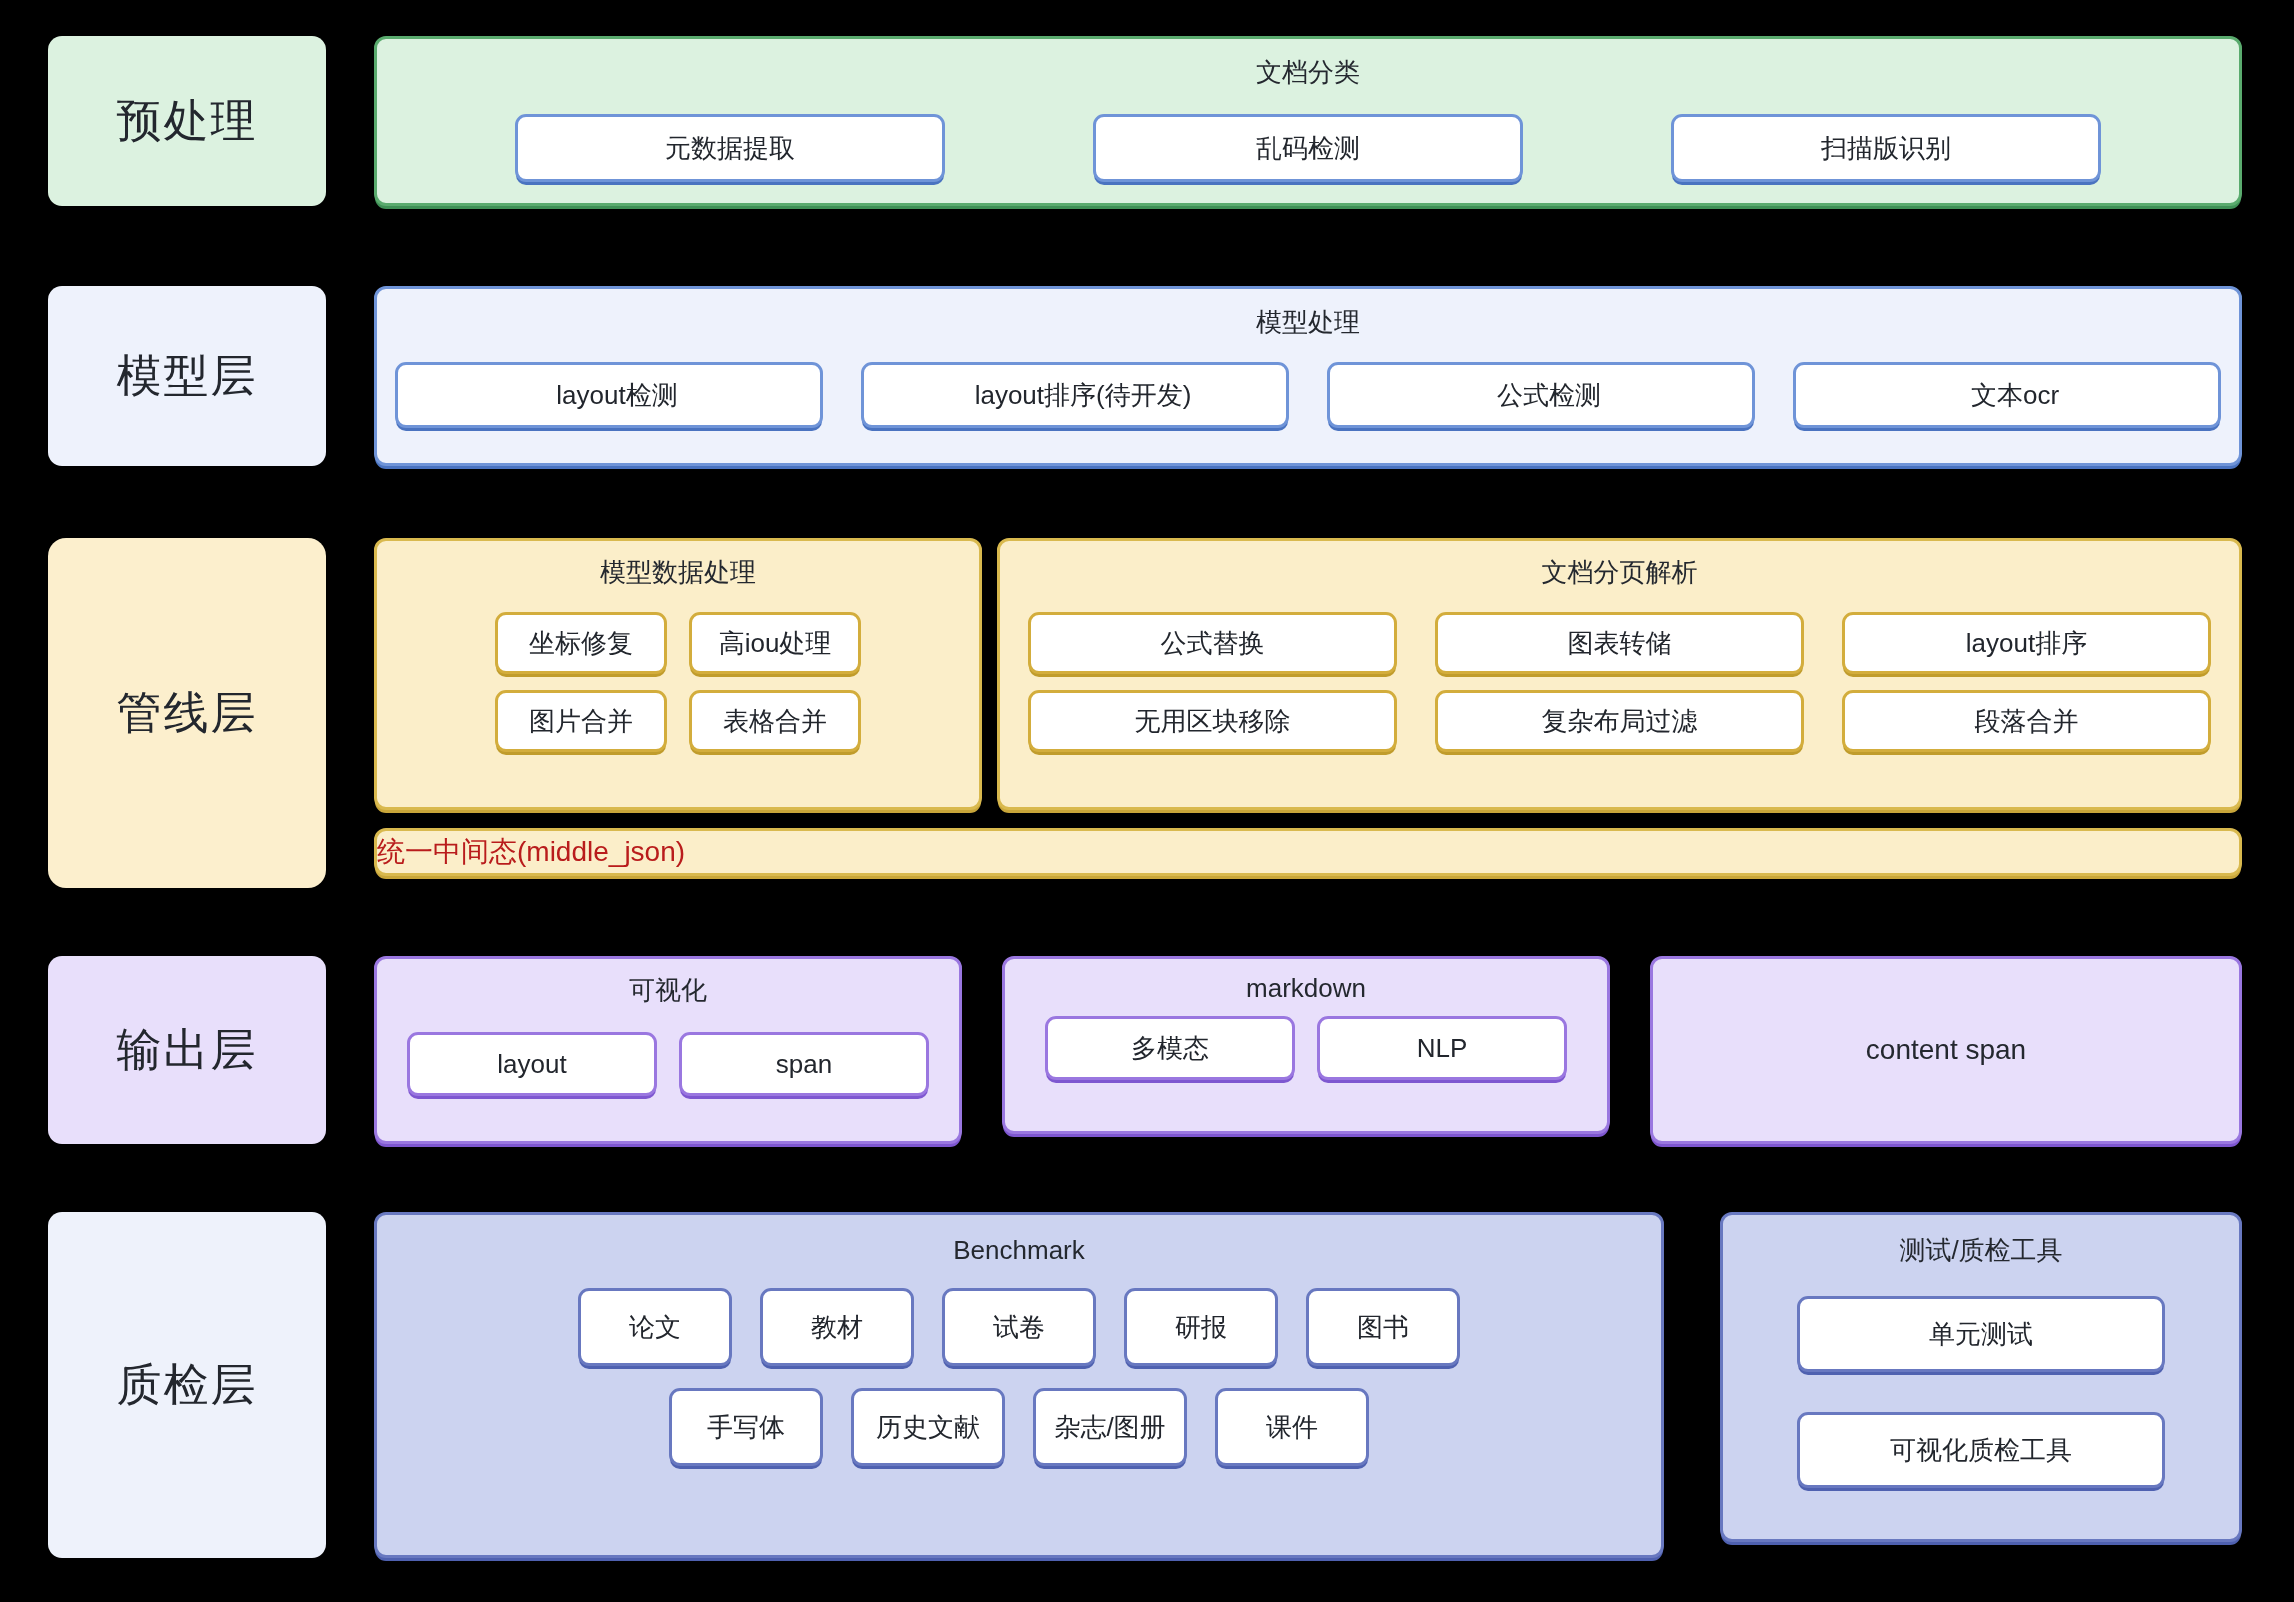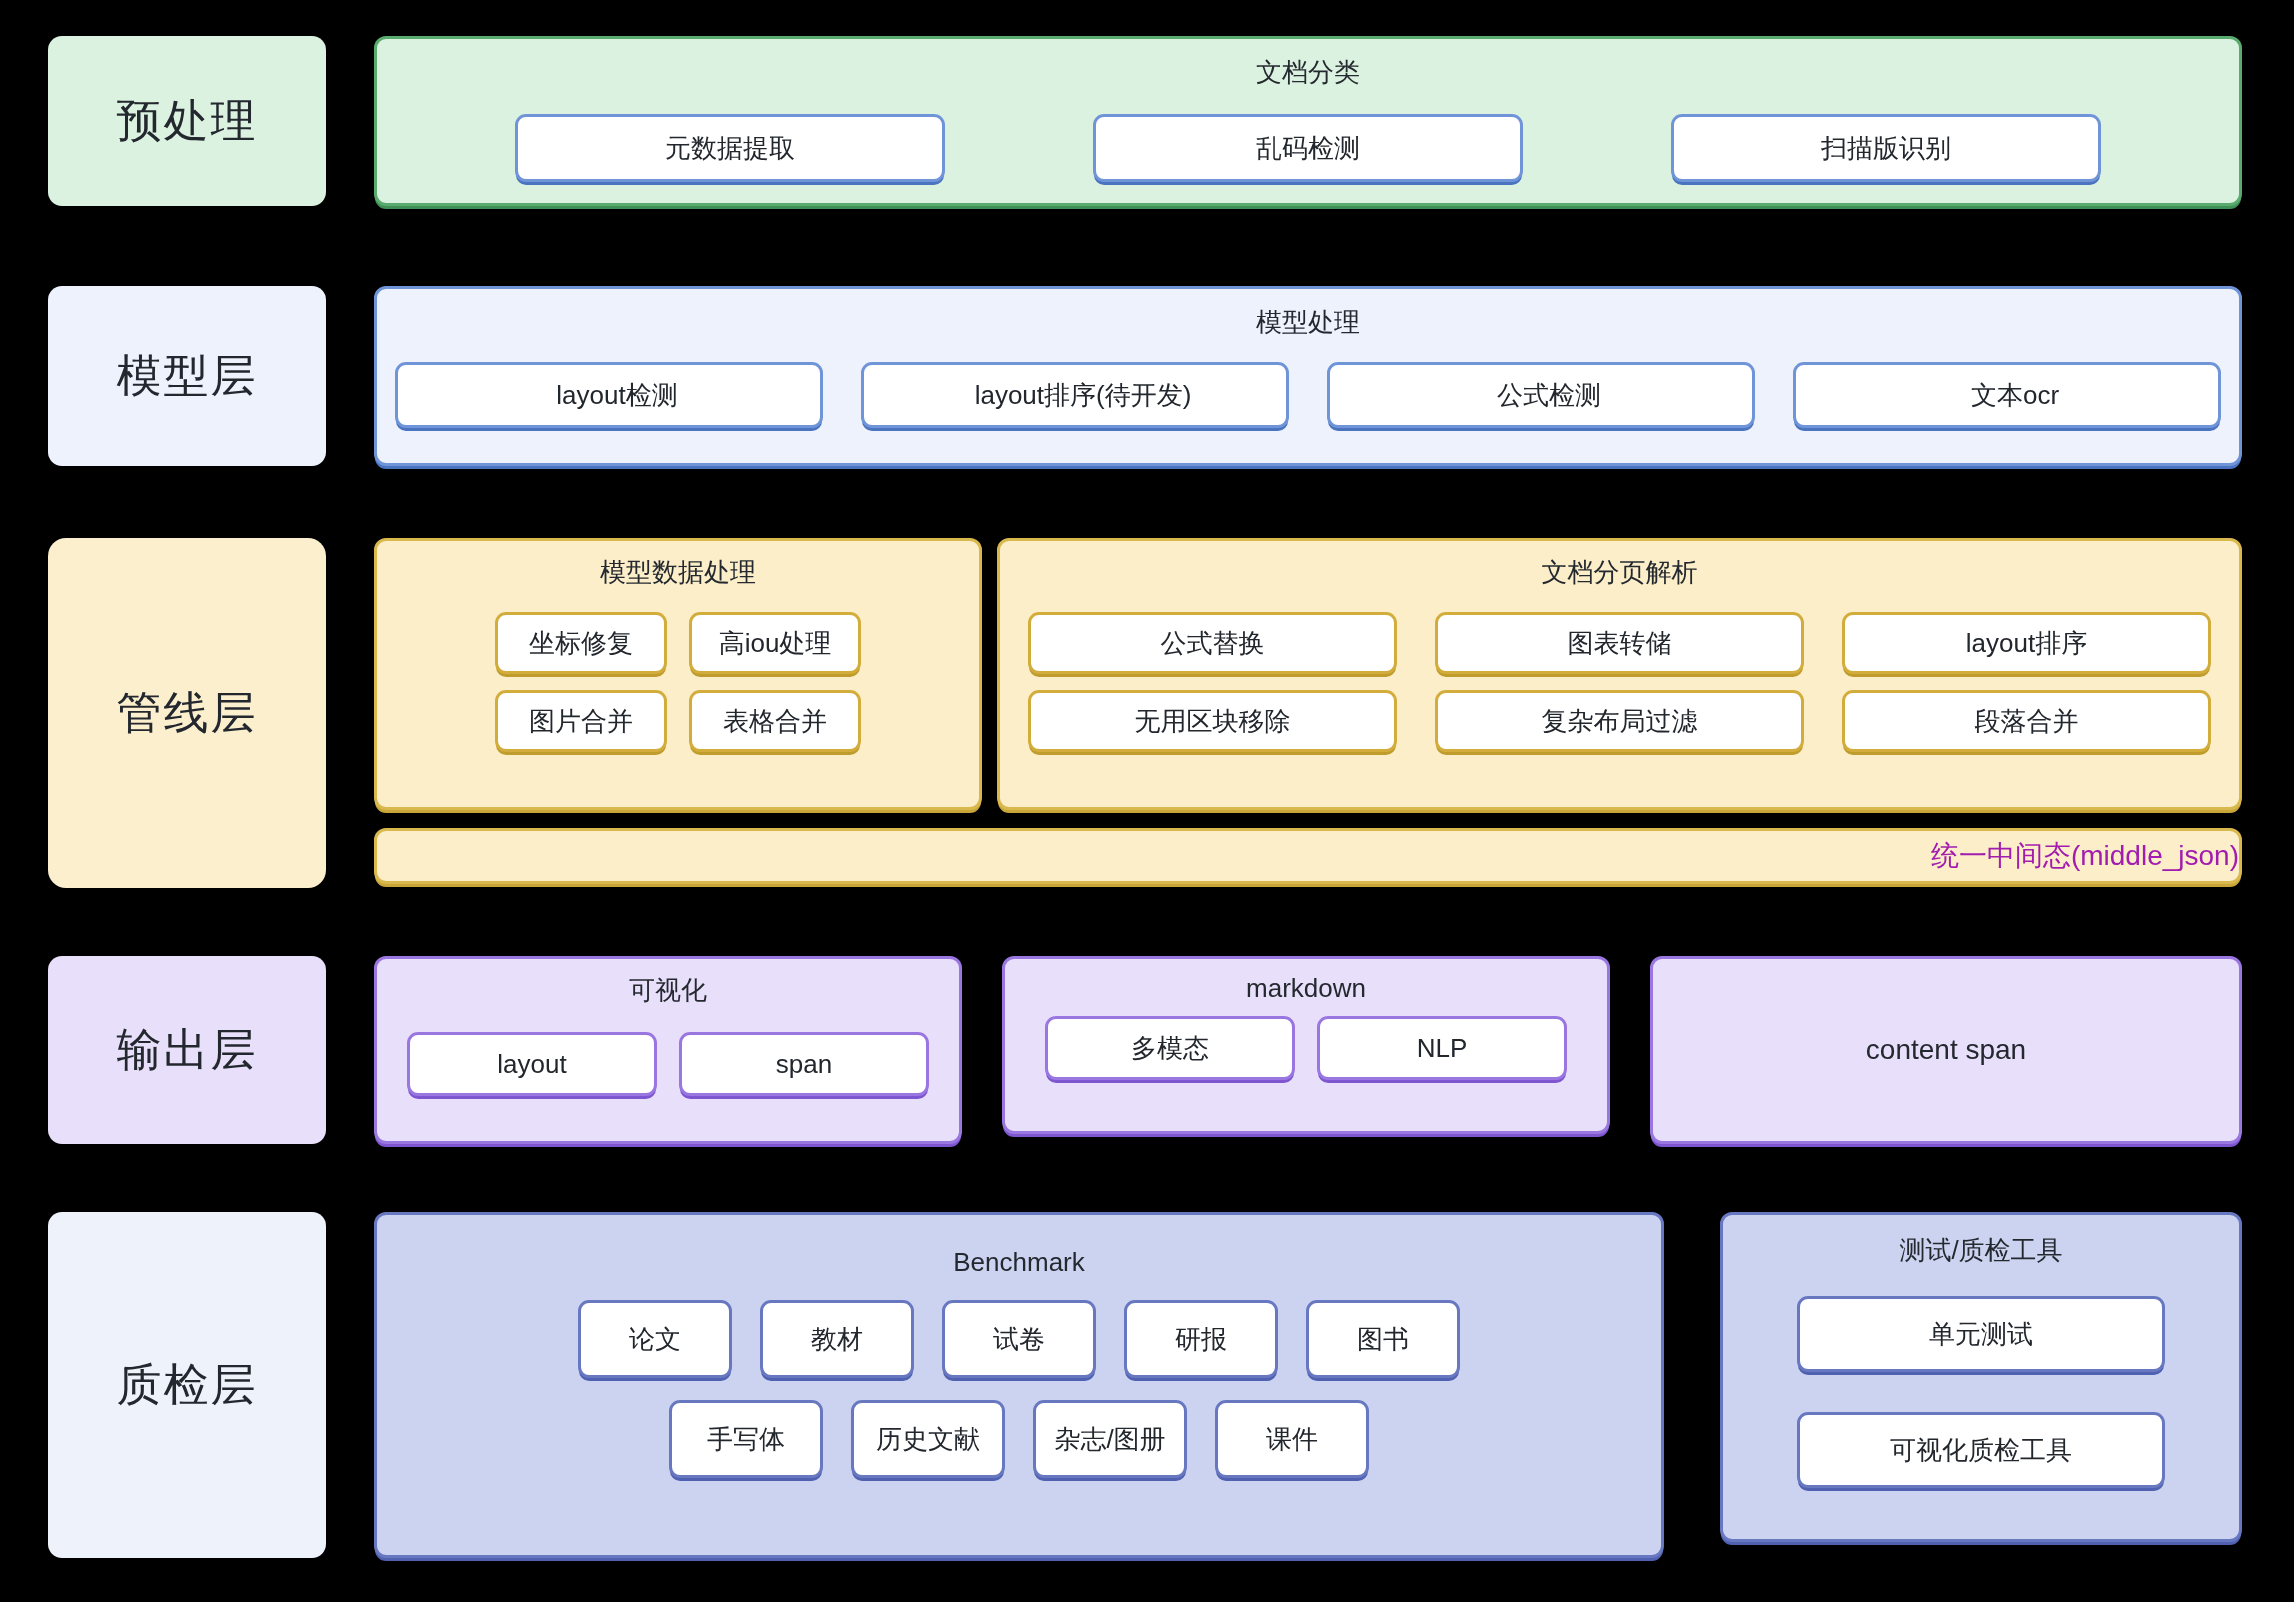--- a/index.html
+++ b/index.html
@@ -131,23 +131,23 @@
   #panel-model-data .node { height: 62px; }
 
   #panel-page-parse { flex: 1; height: 272px; padding-top: 14px; }
   #panel-page-parse .grid3 {
     display: grid; grid-template-columns: repeat(3, 1fr);
     gap: 16px 38px; margin-top: 22px; width: calc(100% - 56px);
   }
   #panel-page-parse .node { height: 62px; }
 
   #panel-middle-json {
-    width: 100%; height: 56px;
-    display: flex; align-items: flex-end; justify-content: center;
-    font-size: 28px; color: #a21caf;
+    width: 100%; height: 48px;
+    display: flex; align-items: flex-start; justify-content: center;
+    font-size: 28px; color: #b91c1c;
   }
 
   
   #row-out { top: 956px; height: 188px; }
   #row-out .layer-label { height: 188px; }
   #row-out .content { gap: 40px; }
   #panel-visual { width: 588px; height: 188px; padding-top: 14px; }
   #panel-visual .nodes-row { gap: 22px; margin-top: 24px; }
   #panel-visual .node { width: 250px; height: 64px; }
   #panel-markdown { width: 608px; height: 178px; padding-top: 14px; }
@@ -156,21 +156,21 @@
   #panel-content-list {
     flex: 1; height: 188px;
     align-items: center; justify-content: center;
     font-size: 28px; color: #24282f;
   }
 
   
   #row-qa { top: 1212px; height: 346px; }
   #row-qa .layer-label { height: 346px; }
   #row-qa .content { gap: 56px; }
-  #panel-benchmark { width: 1290px; height: 346px; padding-top: 32px; }
+  #panel-benchmark { width: 1290px; height: 346px; padding-top: 20px; }
   #panel-benchmark .bm-row { display: flex; gap: 28px; margin-top: 22px; }
   #panel-benchmark .node { height: 78px; }
   #panel-benchmark .bm-row .node { width: 154px; }
   #panel-benchmark .bm-row.r2 .node.wide { width: 154px; }
 
   #panel-test-tools { flex: 1; height: 330px; padding-top: 18px; }
   #panel-test-tools .tt-stack {
     display: flex; flex-direction: column; gap: 40px; margin-top: 28px;
   }
   #panel-test-tools .node { width: 368px; height: 76px; }

